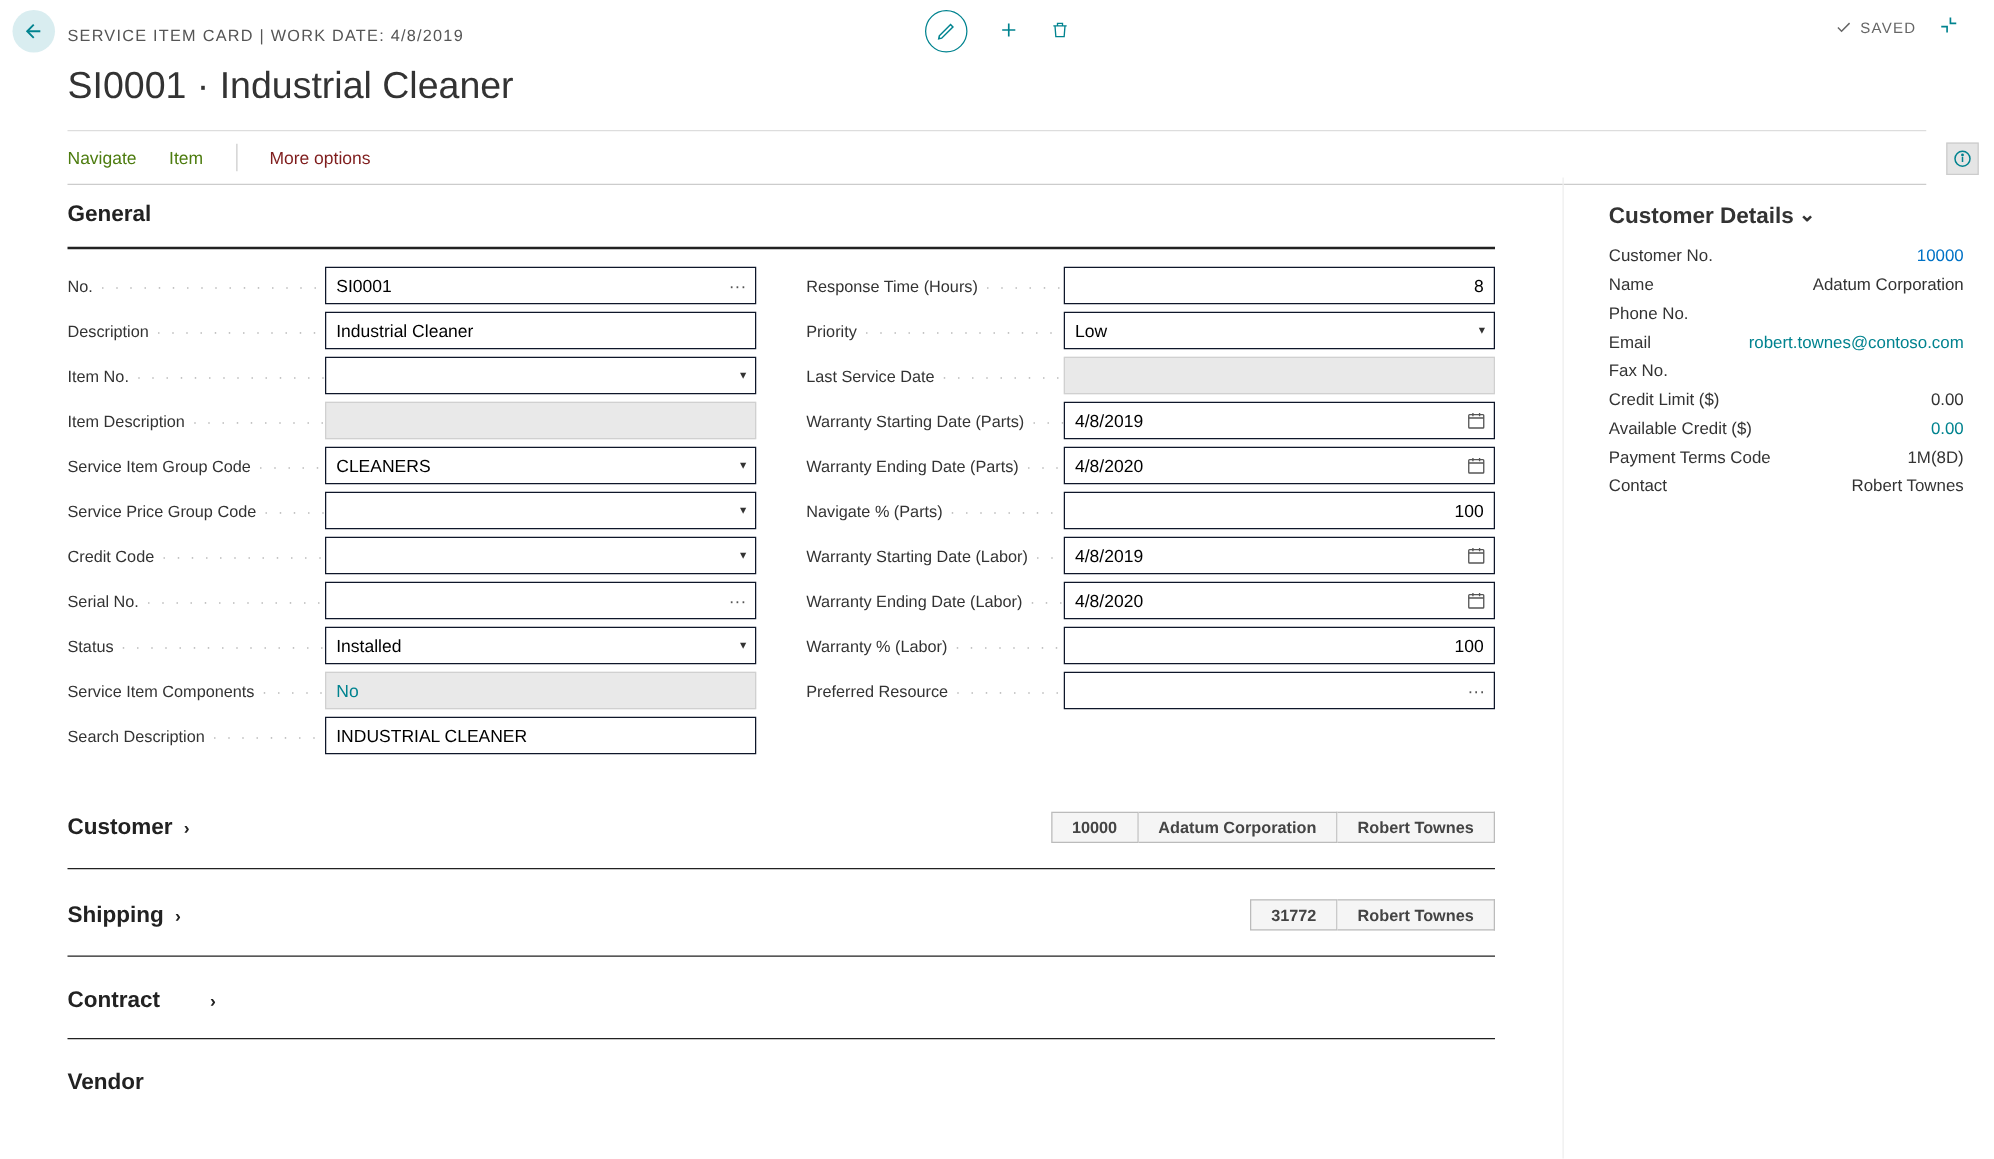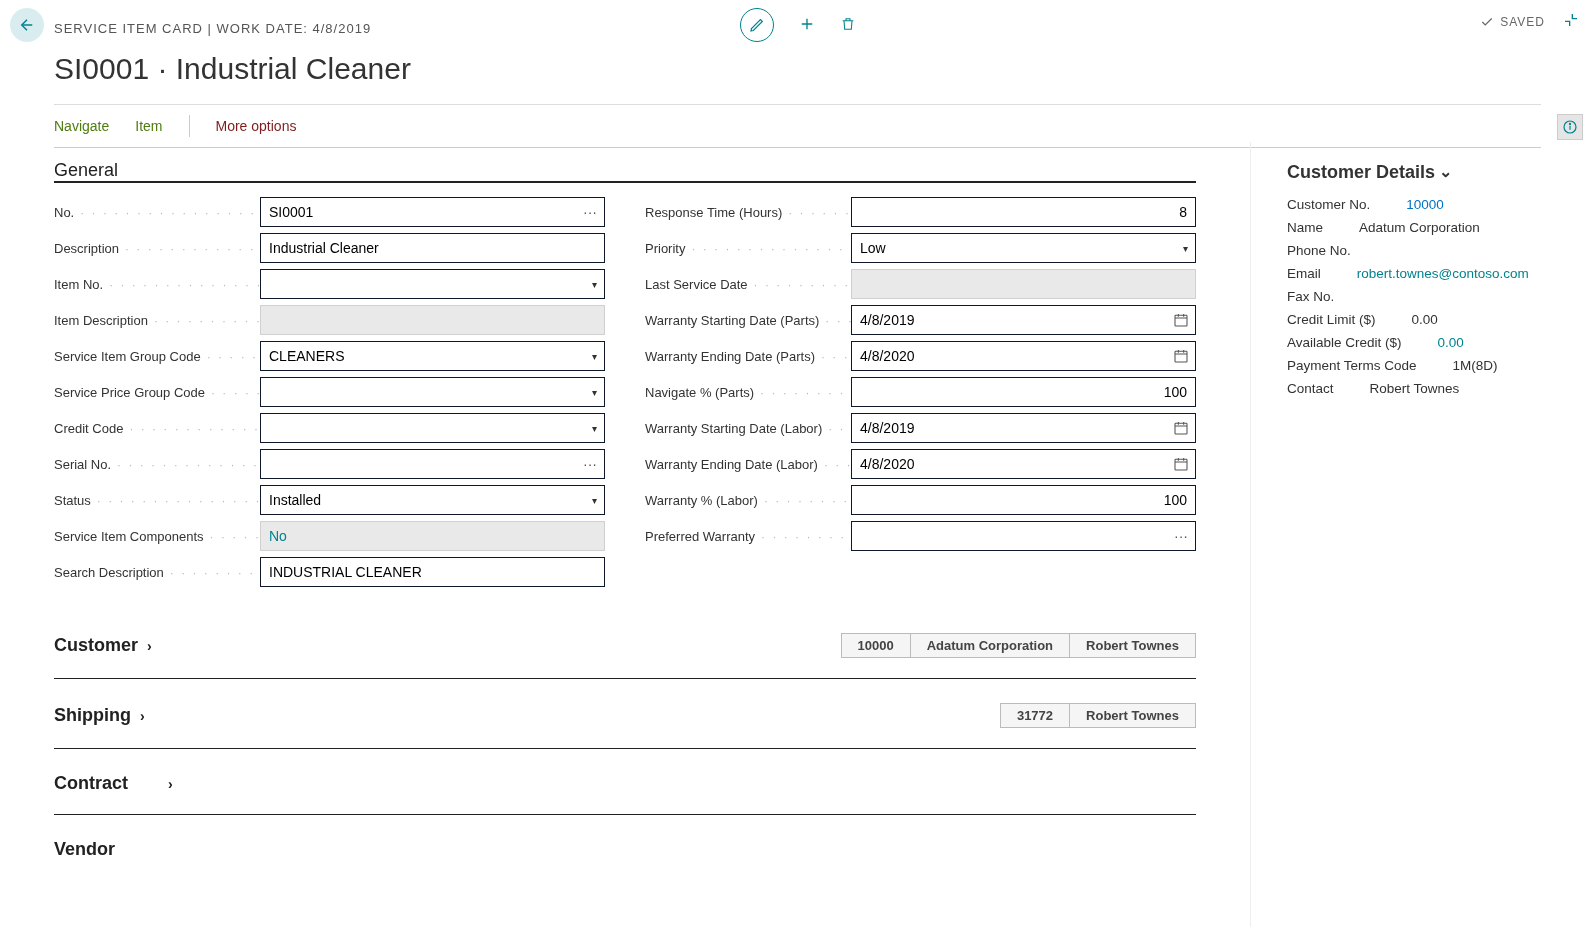--- a/index.html
+++ b/index.html
@@ -8,21 +8,21 @@
 
   
   .header { padding: 8px 54px 0 54px; height:48px; display:flex; align-items:center; }
   .back-btn { width:34px; height:34px; border-radius:999px; background:#d9edf0; display:flex; align-items:center; justify-content:center; position:absolute; left:10px; top:8px; cursor:pointer; }
   .breadcrumb { color:#555; font-size:13px; letter-spacing:1px; text-transform:uppercase; font-weight:400; }
   
   .header-center { position:absolute; left:50%; transform:translateX(-50%); top:8px; display:flex; gap:24px; align-items:center; }
   .icon-btn-circle { width:34px; height:34px; border-radius:999px; border:1.5px solid #00838f; display:flex; align-items:center; justify-content:center; cursor:pointer; }
   .header-icon { color:#00838f; cursor:pointer; }
 
-  .header-right { position:absolute; right:16px; top:12px; display:flex; align-items:center; gap:18px; }
+  .header-right { position:absolute; right:28px; top:12px; display:flex; align-items:center; gap:18px; }
   .saved-status { display:flex; align-items:center; gap:6px; color:#666; letter-spacing:1px; font-size:12px;}
   .collapse-icon { color:#00838f; cursor:pointer; }
 
   .title { font-size:30px; font-weight:300; color:#333; padding: 4px 54px 18px 54px; }
   .divider-light { border:0; border-top:1px solid #ddd; margin:0 54px; }
 
   
   .action-bar { display:flex; align-items:center; padding:10px 54px; }
   .action-link { margin-right:26px; color:#4d7c0f; cursor:pointer; font-size:14px; }
   .action-sep { width:1px; height:22px; background:#ccc; margin-right:26px; }
@@ -34,21 +34,21 @@
   .content { position:absolute; top:142px; bottom:0; left:0; right:0; display:flex; }
   .main-scroll { flex:1; overflow-y:auto; padding:18px 54px 40px 54px; }
   .side-panel { width:345px; padding:20px 24px 20px 36px; border-left:1px solid #eee; }
 
   
   .main-scroll::-webkit-scrollbar { width:10px; }
   .main-scroll::-webkit-scrollbar-thumb { background:#c0c0c0; }
   .main-scroll::-webkit-scrollbar-track { background:#f0f0f0; }
 
   
-  .section-title { font-size:18px; font-weight:400; color:#222; padding-bottom:0; border-bottom:2px solid #222; margin-top:0; margin-bottom:14px; display:flex; align-items:flex-start;}
+  .section-title { font-size:18px; font-weight:700; color:#222; padding-bottom:16px; border-bottom:2px solid #222; margin-top:0; margin-bottom:14px; display:flex; align-items:flex-start;}
   .section-summary { margin-top:24px; margin-bottom:24px; }
   .section-summary .section-title { font-weight:600; display:flex; align-items:center; border-bottom:1.5px solid #222; padding-bottom:20px;}
   .chev { margin-left:4px; font-size:14px; }
 
   .form-cols { display:flex; gap:40px; }
   .form-col { flex:1; }
   .form-row { display:flex; align-items:center; margin-bottom:6px; height:30px;}
   .form-row label { width:206px; font-size:13px; color:#333; position:relative; white-space:nowrap; overflow:hidden; }
   .form-row label::after {
     content: "· · · · · · · · · · · · · · · · · · · · · · · · · · · · · · ·";
@@ -65,21 +65,21 @@
   .date-icon { position:absolute; right:4px; top:50%; transform:translateY(-50%); width:22px; height:22px; display:flex; align-items:center; justify-content:center; cursor:pointer; color:#555;}
 
   
   .summary-row { display:flex; align-items:center; }
   .summary-pills { margin-left:auto; display:flex; }
   .pill { border:1px solid #bbb; background:#f5f5f5; padding:4px 16px; font-size:13px; color:#444; }
   .pill + .pill { border-left:0; }
 
   
   .side-title { font-size:18px; font-weight:600; margin-bottom:14px; display:flex; cursor:pointer;}
-  .side-row { display:flex; justify-content:flex-start; margin-bottom:8px; font-size:13.5px;gap:36px; }
+  .side-row { display:flex; justify-content:space-between; margin-bottom:8px; font-size:13.5px;gap:36px; }
   .side-row .lbl { color:#333; }
   .side-row .val { color:#333; }
   .side-row .val.link { color:#0072c6; cursor:pointer; }
   .side-row .val.linkteal { color:#00838f; cursor:pointer; }
 
 </style>
 </head>
 <body>
 
 <div class="page">
@@ -331,21 +331,21 @@
           </div>
 
           <div class="form-row">
             <label>Warranty % (Labor)</label>
             <div class="input-wrap">
               <input class="control right" value="100" style="">
             </div>
           </div>
 
           <div class="form-row">
-            <label>Preferred Warranty</label>
+            <label>Preferred Resource</label>
             <div class="input-wrap">
               <input class="control" value="" style="">
               <div class="assist-btn">···</div>
             </div>
           </div>
 
         </div>
       </div>
 
       <div class="section-summary" style="margin-top:40px;">

